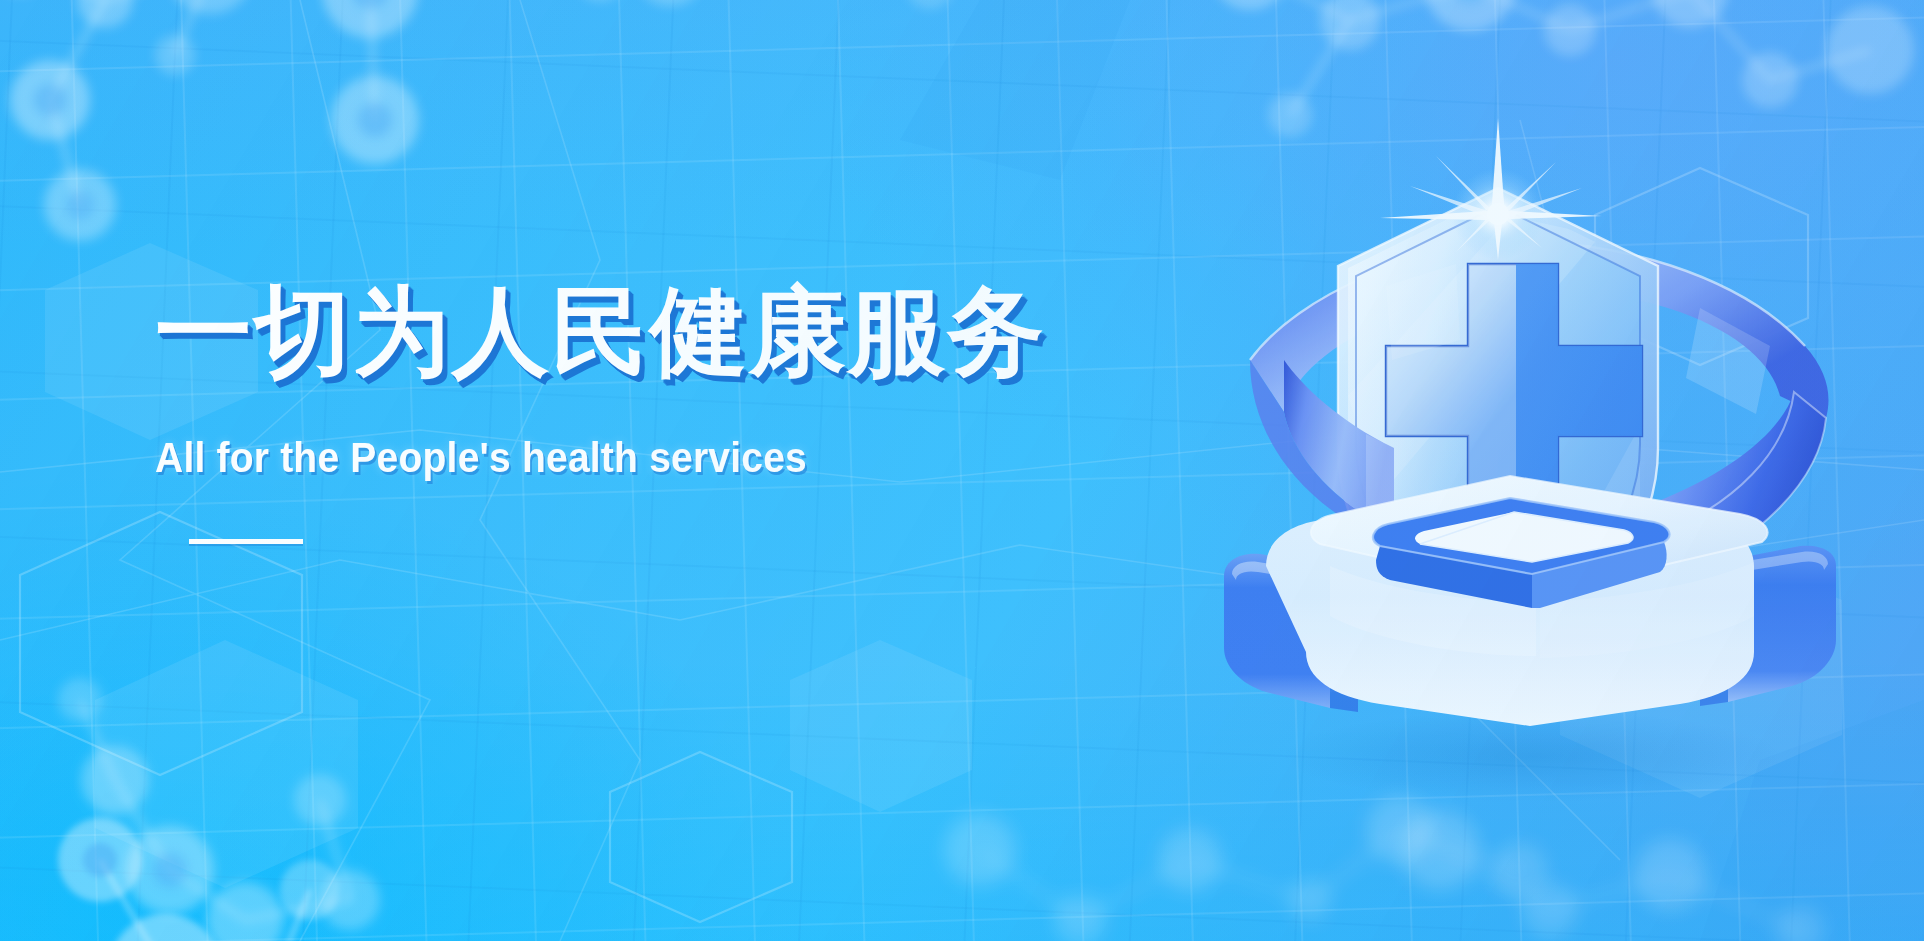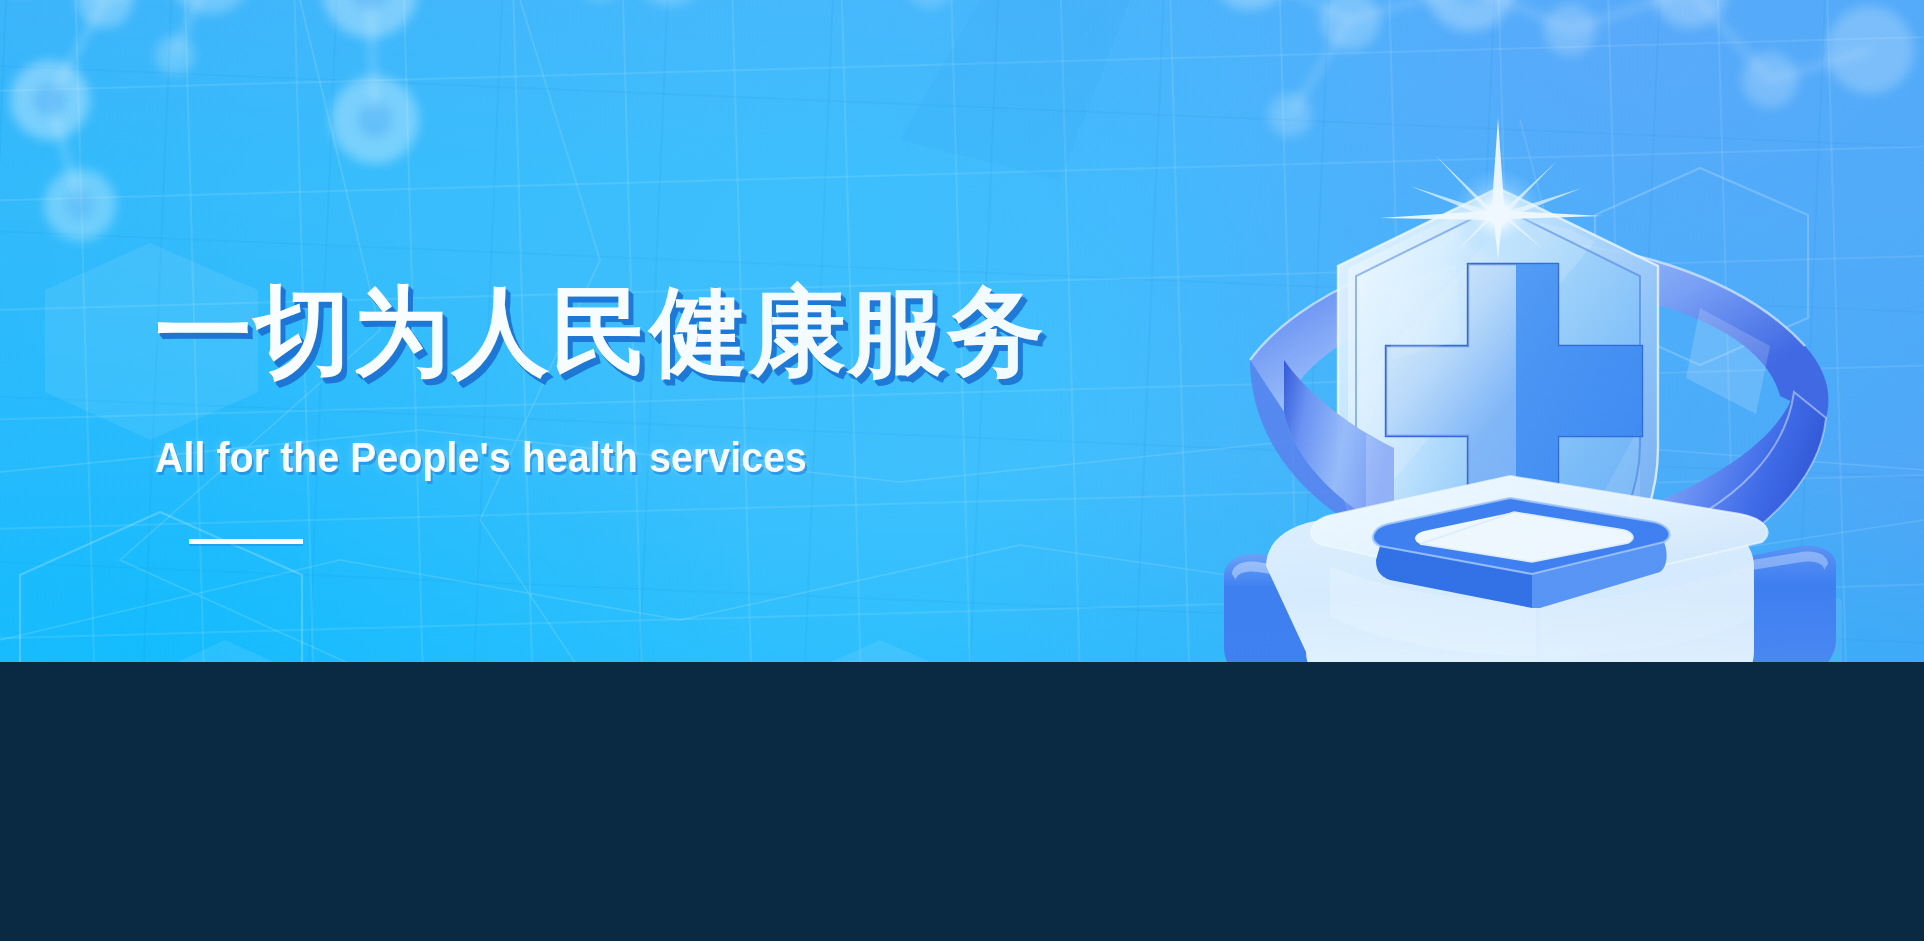--- a/index.html
+++ b/index.html
@@ -1,20 +1,20 @@
 <!DOCTYPE html>
 <html><head>
 <meta charset="utf-8">
 <style>
   html,body{margin:0;padding:0;background:#0a2a44;}
   *{box-sizing:border-box;}
   .banner{
     position:relative;
     width:1924px;
-    height:662px;
+    height:941px;
     overflow:hidden;
     font-family:"Liberation Sans","DejaVu Sans",sans-serif;
     background:#ef4444;
   }
   .layer{position:absolute;inset:0;pointer-events:none;}
 
   
   .bg-base{
     background:
       radial-gradient(ellipse 1100px 760px at 84% 6%, rgba(92,168,250,.92) 0%, rgba(74,175,252,.40) 48%, rgba(60,189,252,0) 72%),

